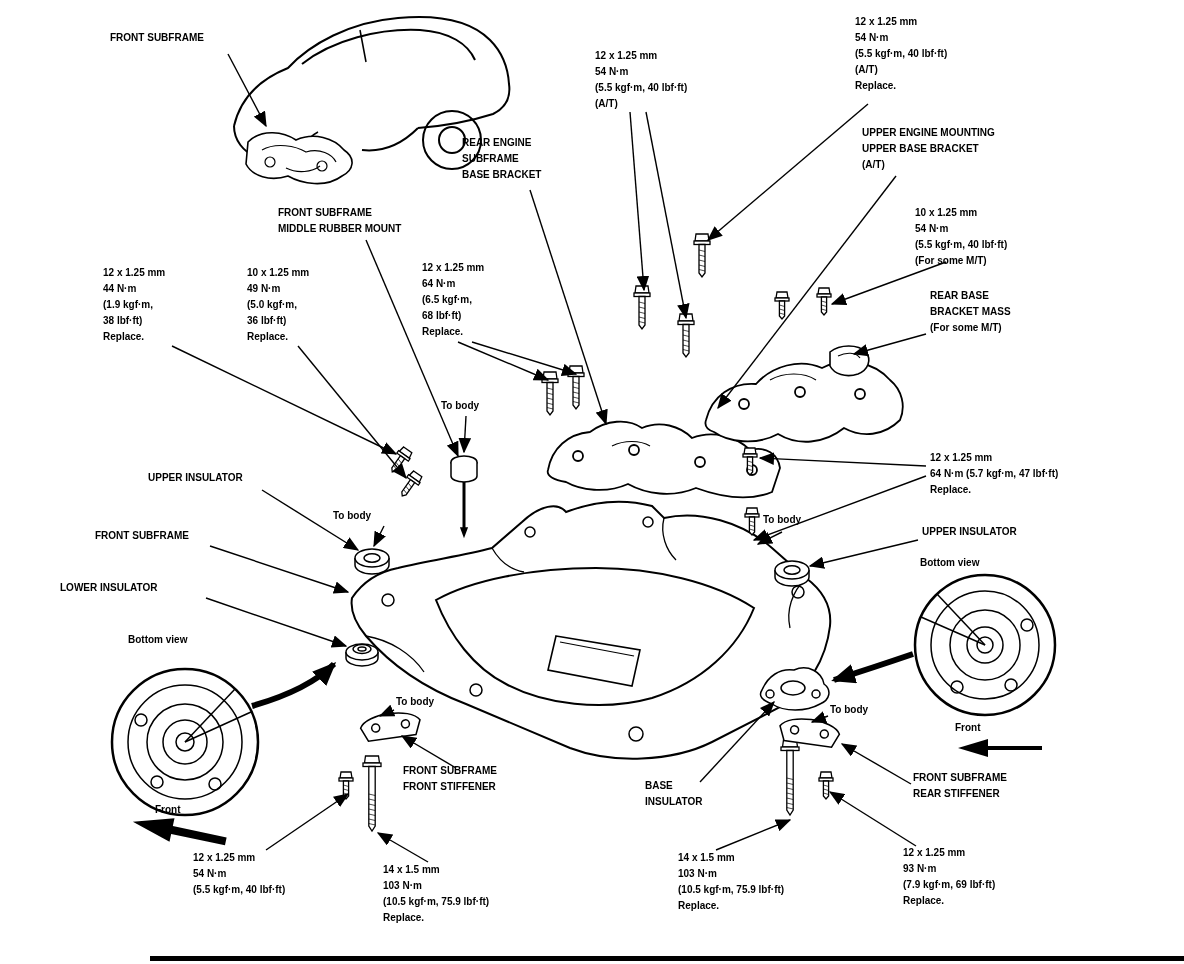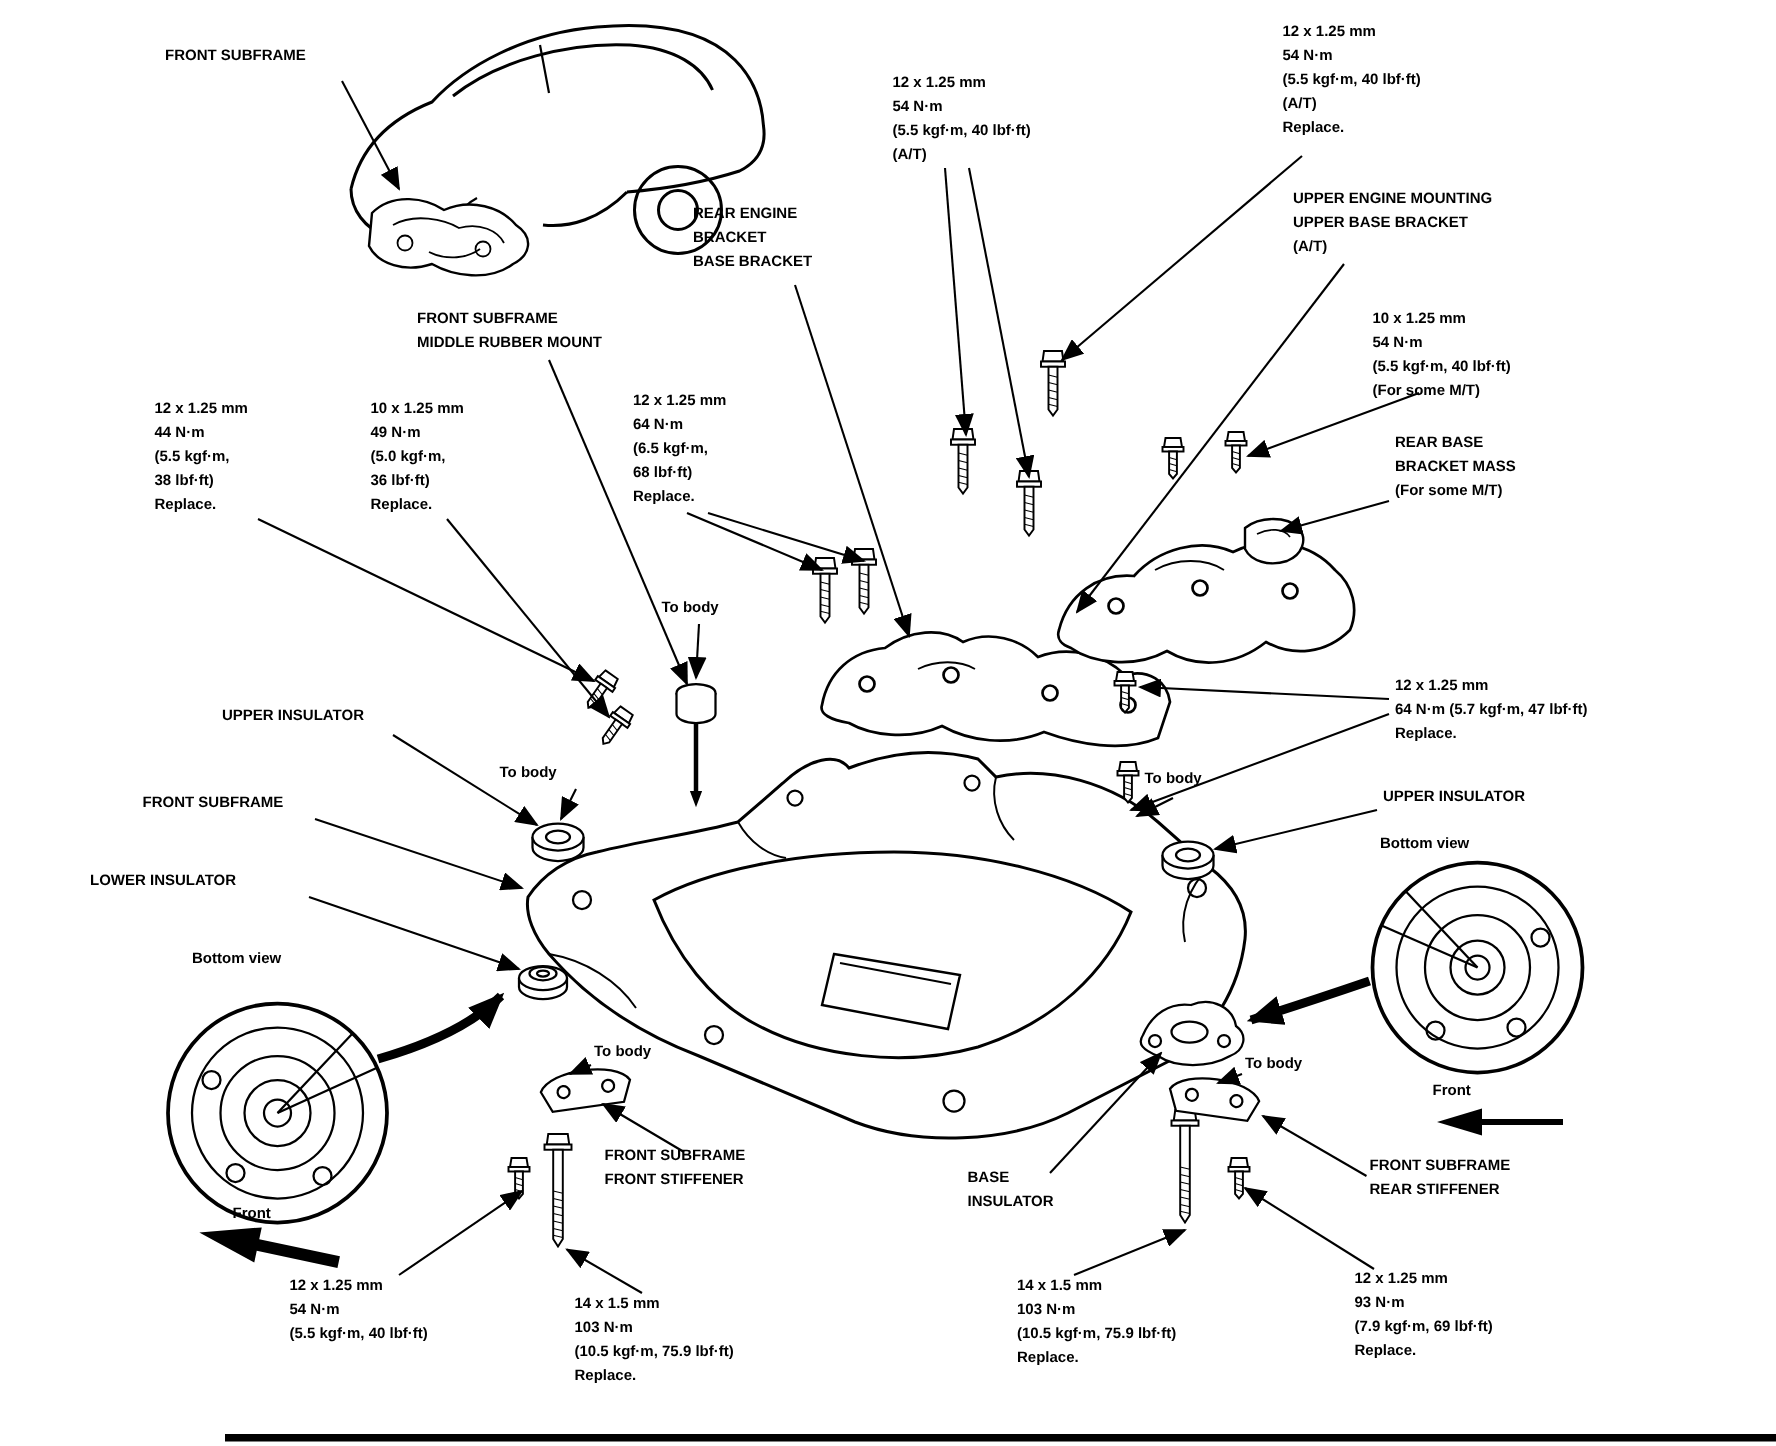--- a/index.html
+++ b/index.html
@@ -242,21 +242,21 @@
 <div class="lbl" style="left:855px;top:14px">
   <div>12 x 1.25 mm</div>
   <div>54 N·m</div>
   <div>(5.5 kgf·m, 40 lbf·ft)</div>
   <div>(A/T)</div>
   <div class="rg">Replace.</div>
 </div>
 
 <div class="lbl" style="left:462px;top:135px">
   <div>REAR ENGINE</div>
-  <div>BRACKET</div>
+  <div>SUBFRAME</div>
   <div>BASE BRACKET</div>
 </div>
 
 <div class="lbl" style="left:862px;top:125px">
   <div>UPPER ENGINE MOUNTING</div>
   <div>UPPER BASE BRACKET</div>
   <div>(A/T)</div>
 </div>
 
 <div class="lbl" style="left:915px;top:205px">
@@ -273,21 +273,21 @@
 </div>
 
 <div class="lbl" style="left:278px;top:205px">
   <div>FRONT SUBFRAME</div>
   <div>MIDDLE RUBBER MOUNT</div>
 </div>
 
 <div class="lbl" style="left:103px;top:265px">
   <div>12 x 1.25 mm</div>
   <div>44 N·m</div>
-  <div>(5.5 kgf·m,</div>
+  <div>(1.9 kgf·m,</div>
   <div>38 lbf·ft)</div>
   <div class="rg">Replace.</div>
 </div>
 
 <div class="lbl" style="left:247px;top:265px">
   <div>10 x 1.25 mm</div>
   <div>49 N·m</div>
   <div>(5.0 kgf·m,</div>
   <div>36 lbf·ft)</div>
   <div class="rg">Replace.</div>

